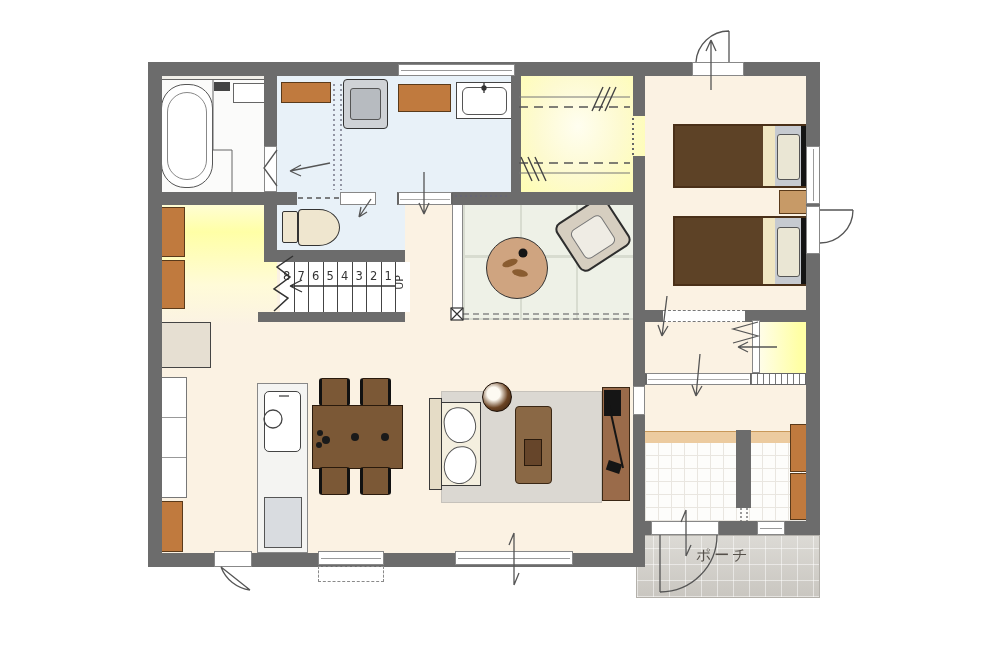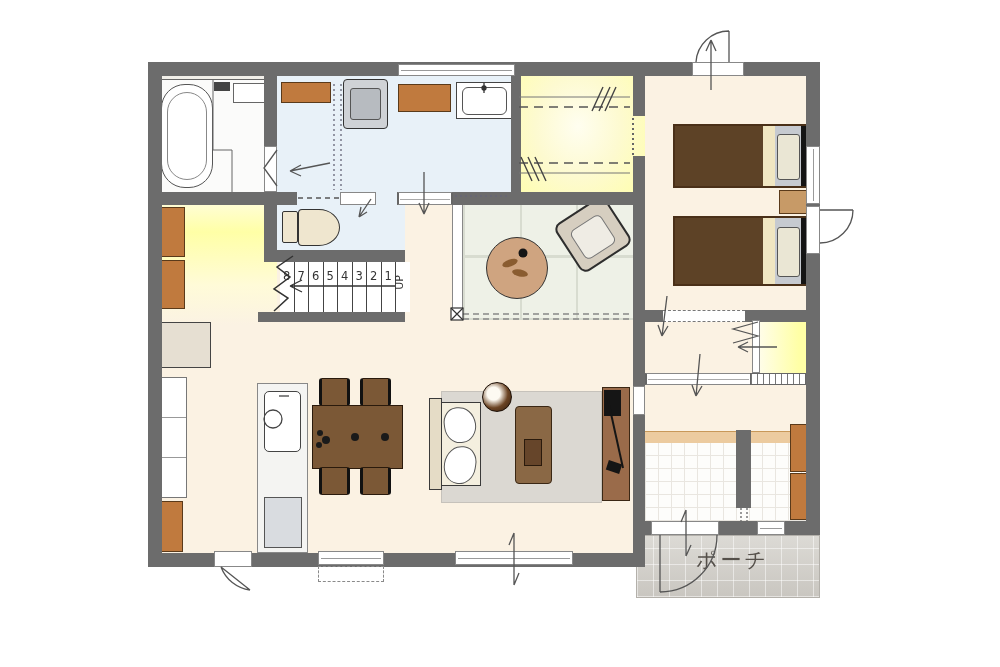--- a/index.html
+++ b/index.html
@@ -49,21 +49,21 @@
   .bed .base{position:absolute;left:75%;top:0;width:20%;height:100%;background:#c6cad0;}
   .bed .pillow{position:absolute;left:76.5%;top:14%;width:16%;height:72%;background:#eae6d4;border:1.5px solid #555;border-radius:3px;}
   .bed .head{position:absolute;right:0;top:0;width:5%;height:100%;background:#141414;}
   
   .chair{position:absolute;background:var(--brown);border:1.5px solid #2a1a0c;border-left:3px solid #111;border-right:3px solid #111;border-radius:3px;box-sizing:border-box;}
   
   .stairs{position:absolute;display:flex;background:#fff;box-sizing:border-box;}
   .tread{flex:1;border-right:1.2px solid #444;text-align:center;box-sizing:border-box;}
   .tread span{display:inline-block;margin-top:7px;font-size:11.5px;color:#333;}
   .uplabel{position:absolute;font-size:11px;color:#333;transform:rotate(-90deg);transform-origin:center;}
-  .porchlabel{position:absolute;font-size:21px;color:#55504a;letter-spacing:3px;}
+  .porchlabel{position:absolute;font-size:15px;color:#55504a;letter-spacing:3px;}
   svg.ov{position:absolute;left:0;top:0;pointer-events:none;}
 </style>
 </head>
 <body>
 
 <div class="canvas">
 
   <div class="room" style="left:148px;top:62px;width:672px;height:505px;background:var(--floor_cream);"></div>
 
   <div class="room r-porch" style="left:636px;top:535px;width:184px;height:63px;"></div>

